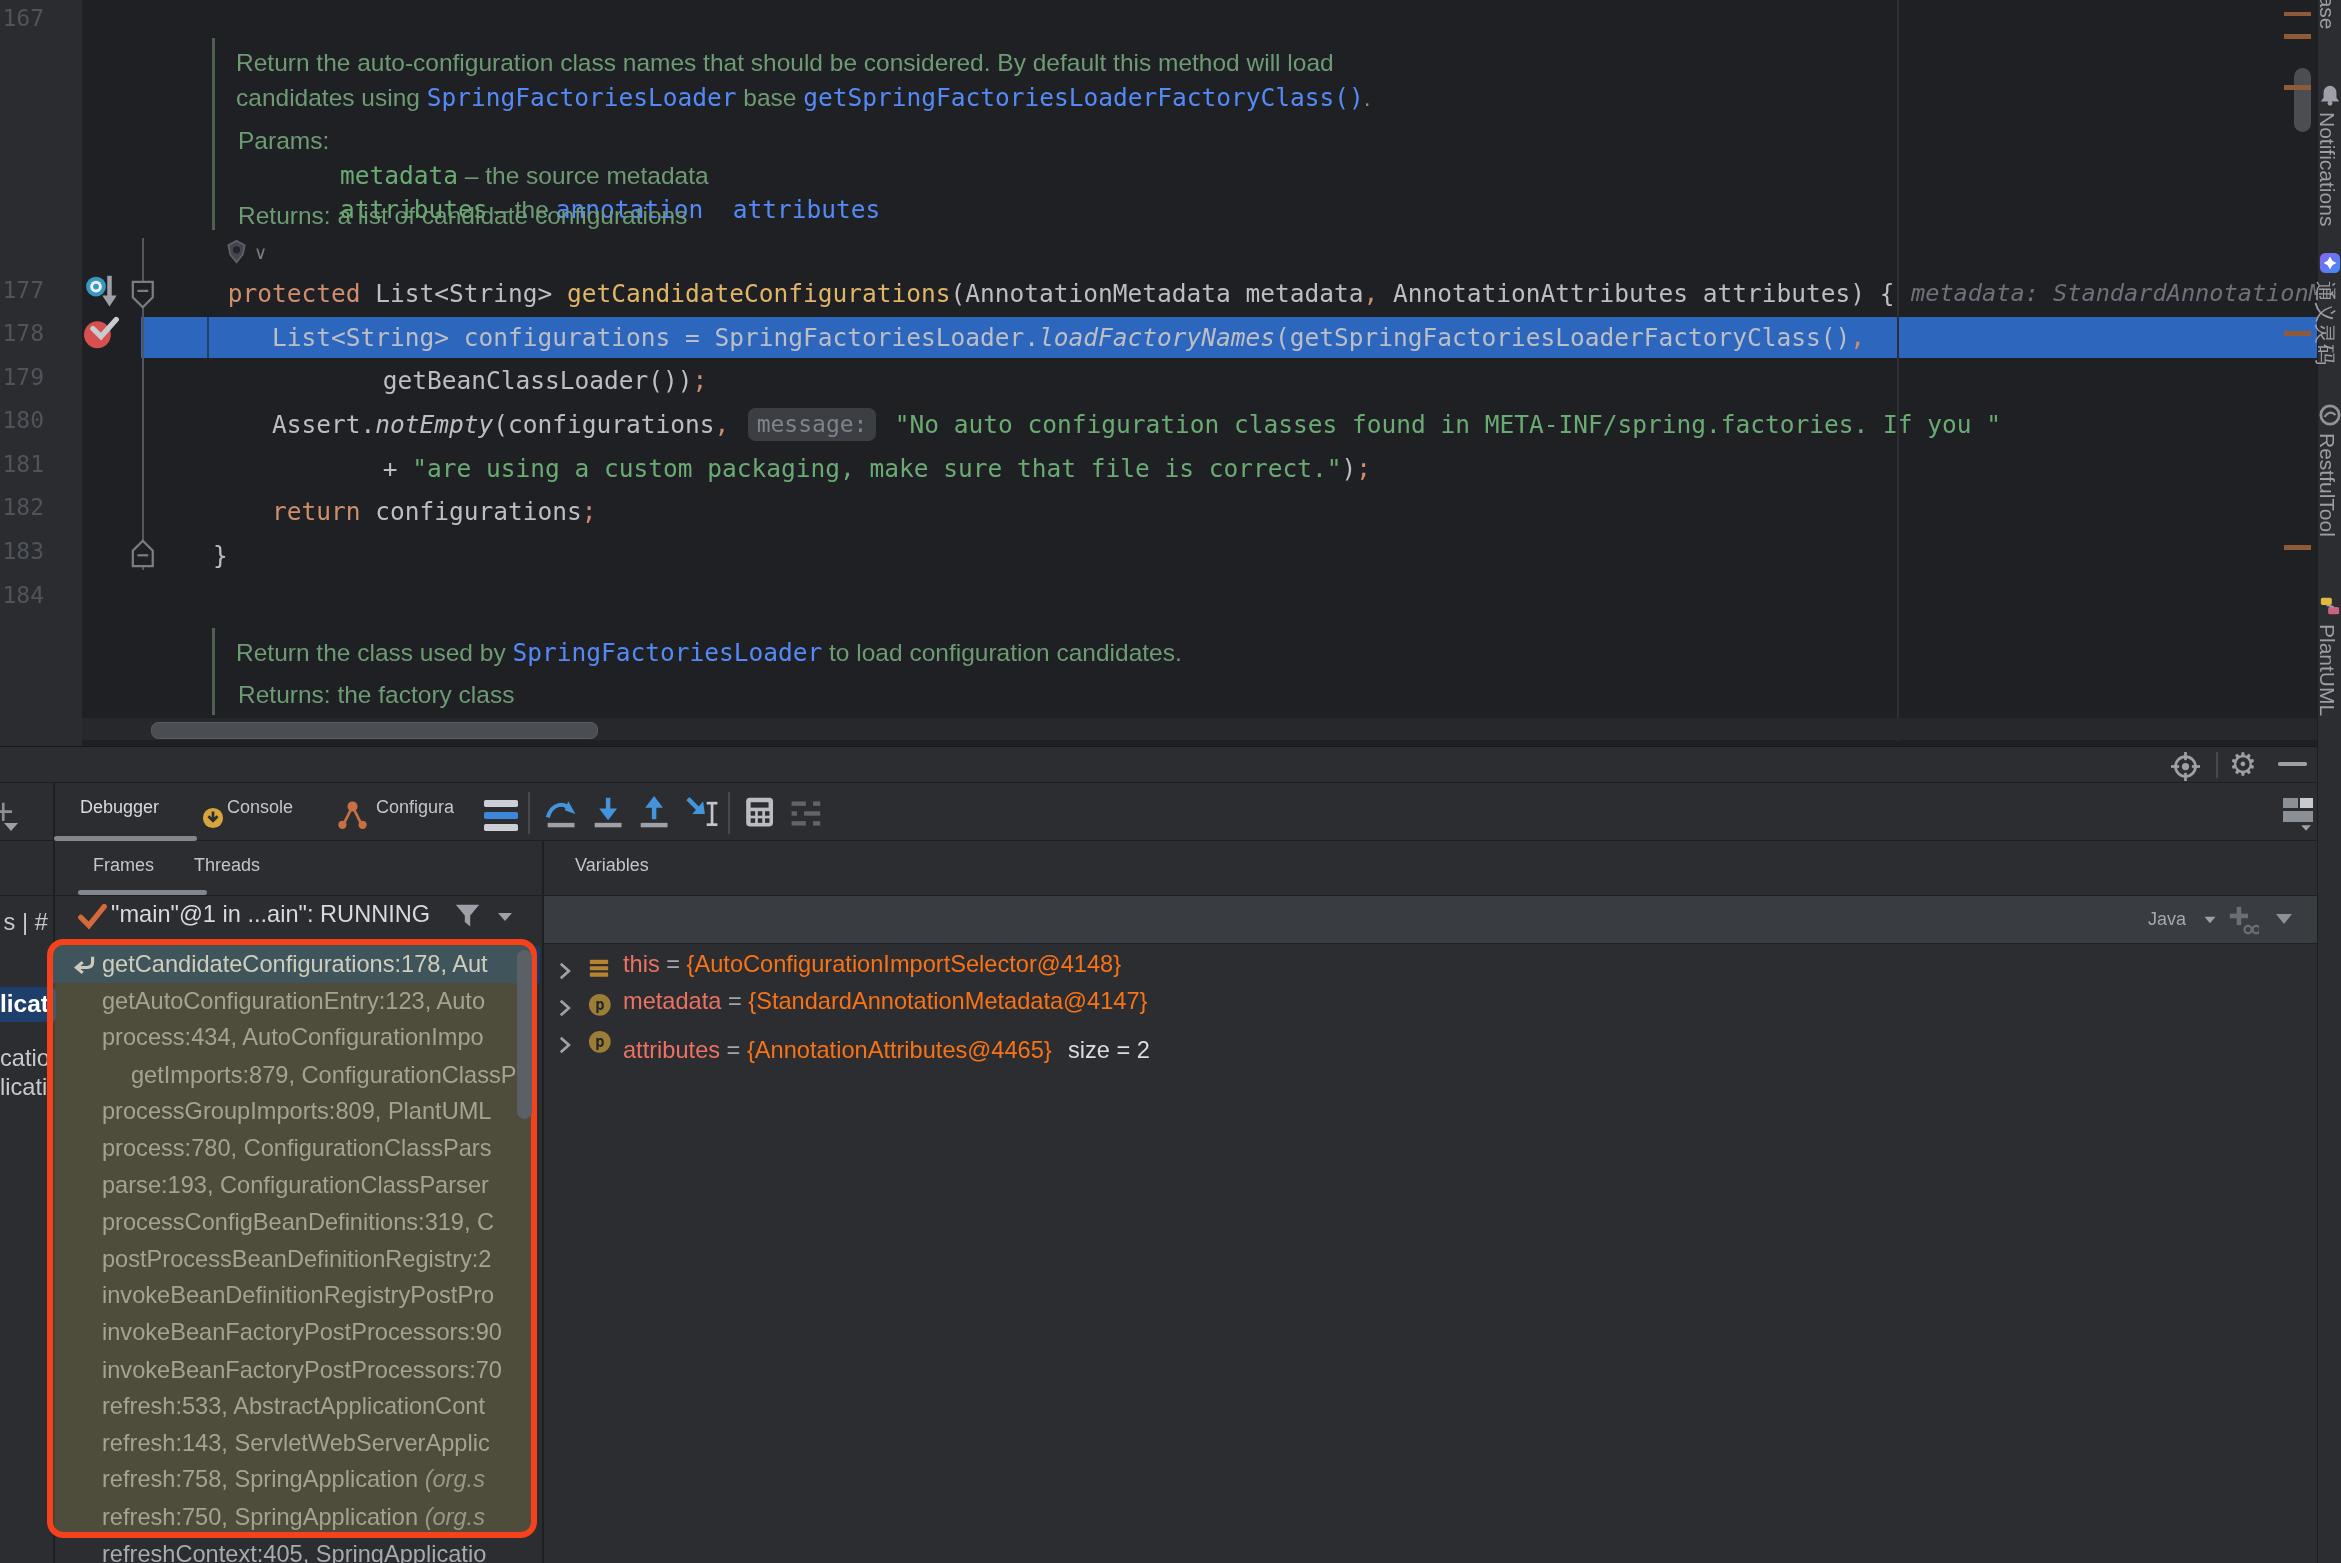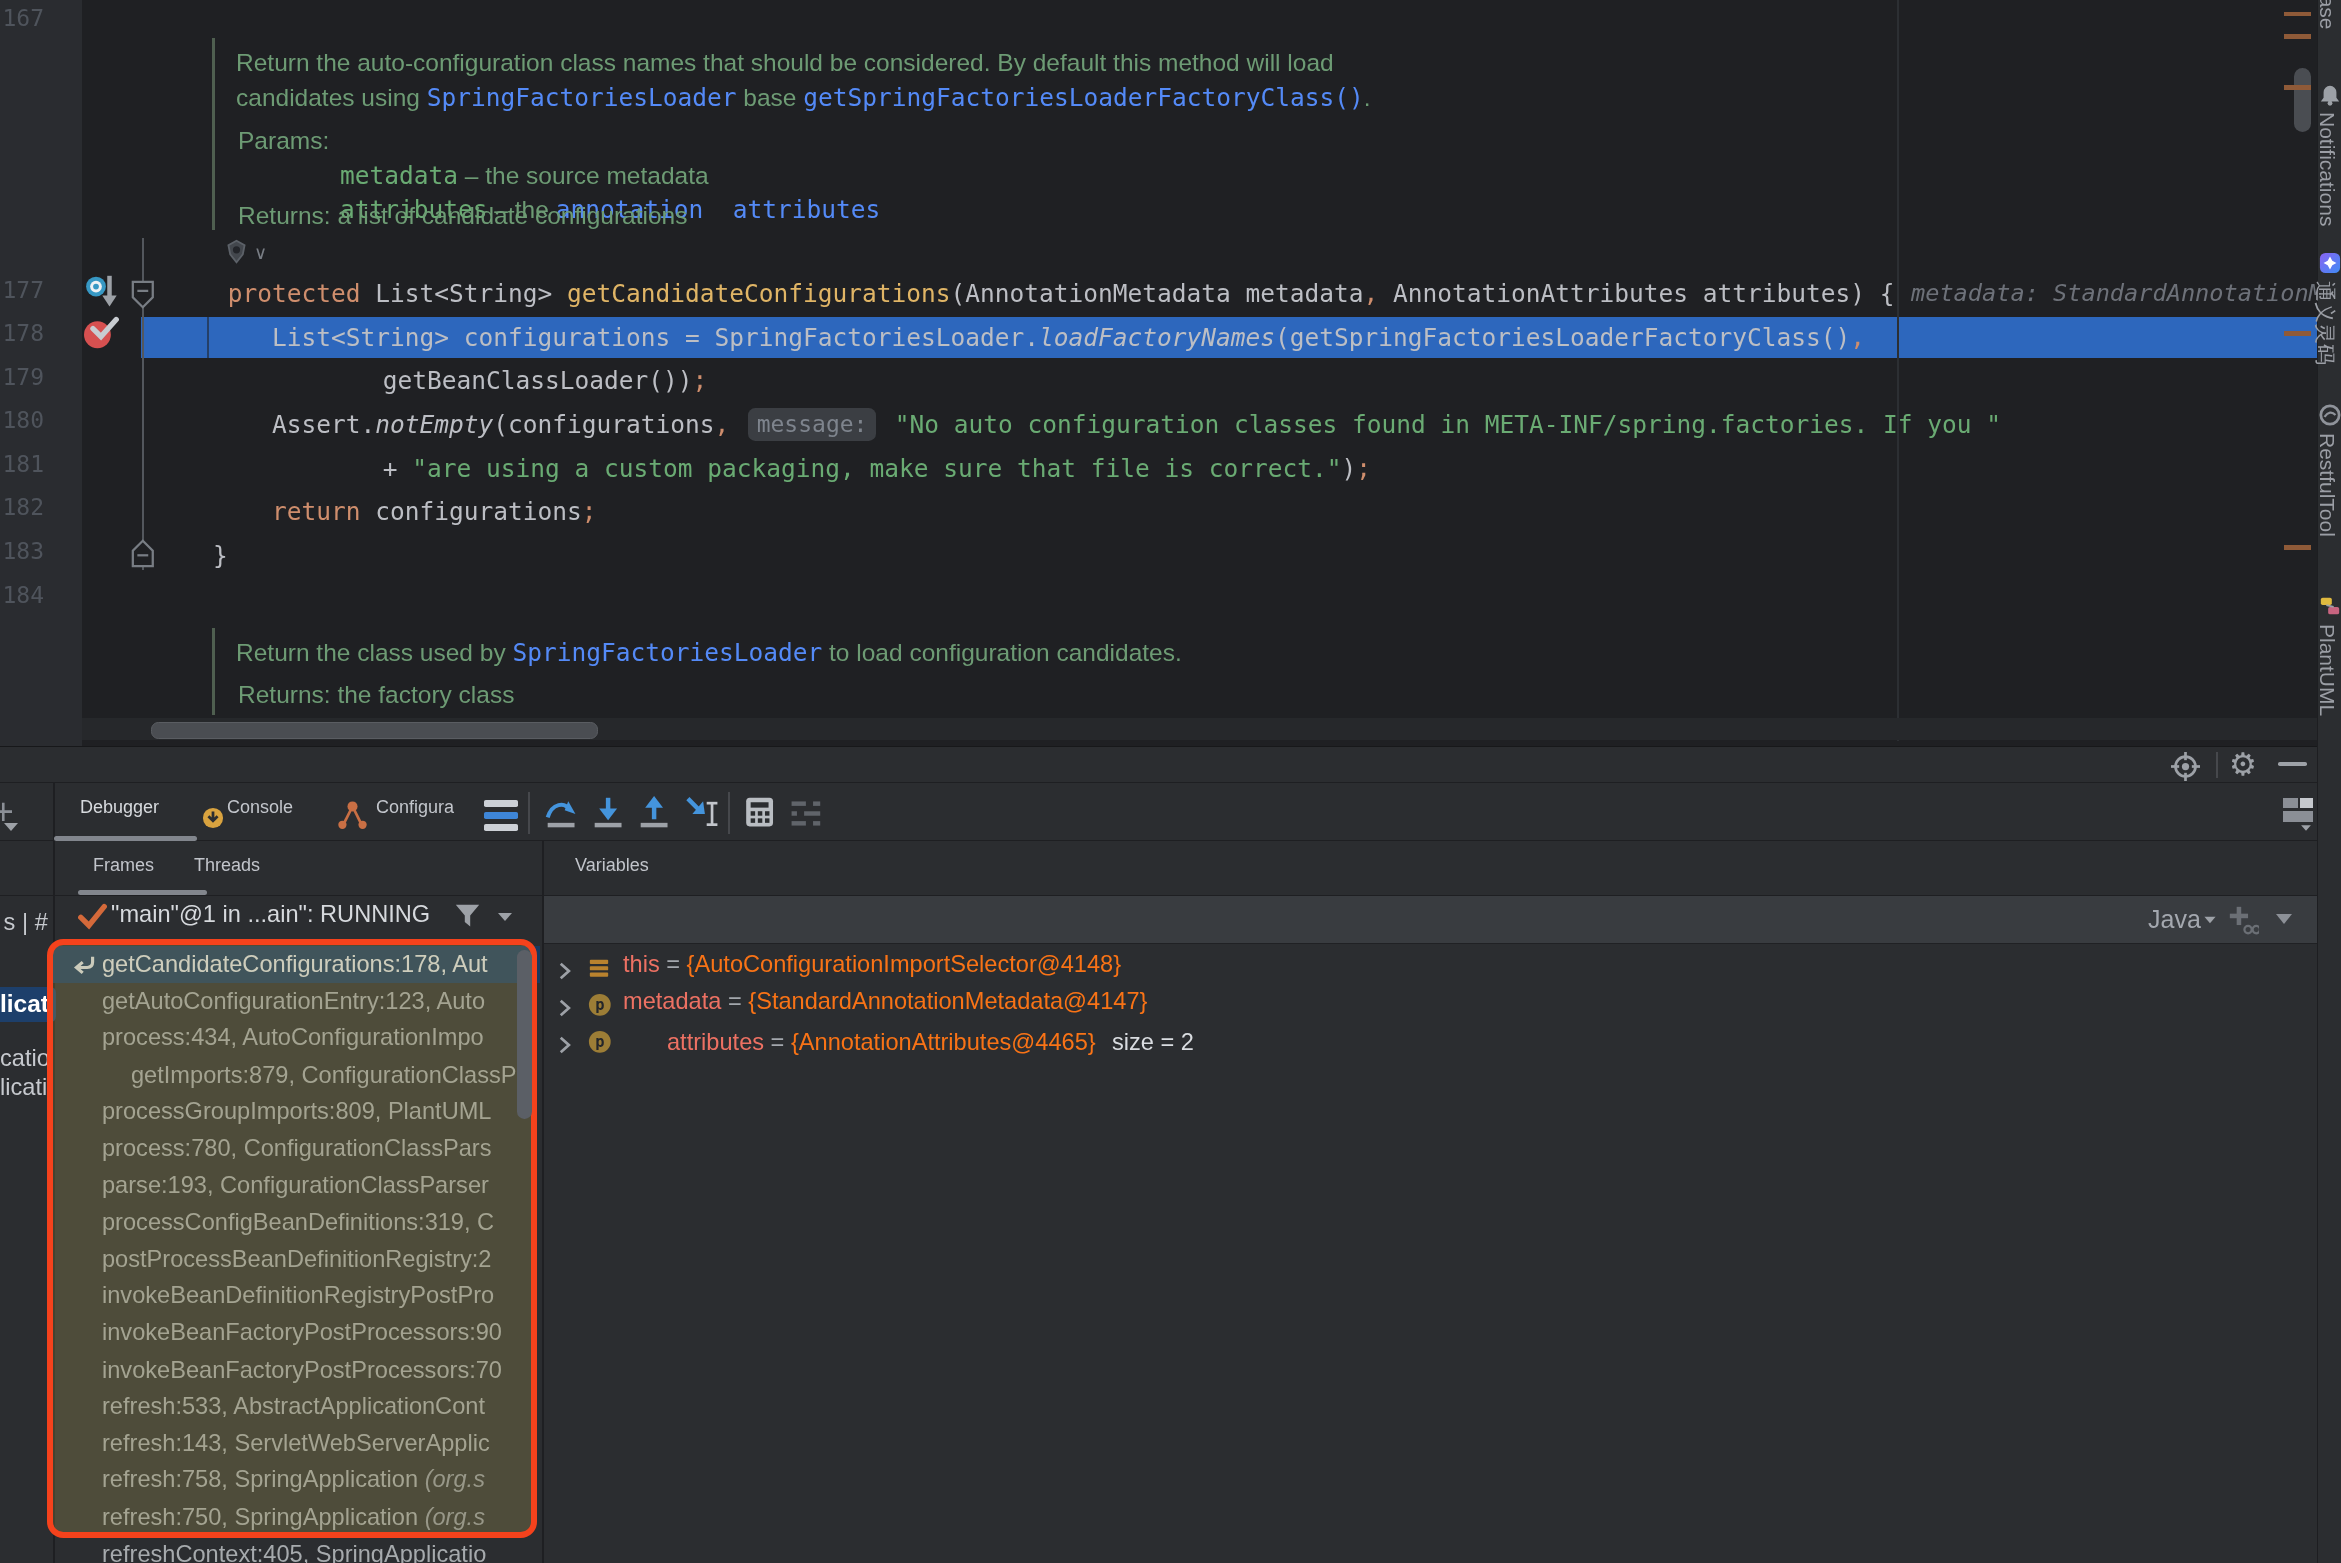--- a/index.html
+++ b/index.html
@@ -348,21 +348,21 @@
         <div class="frame-row" style="top: 641px;"><span class="txt">refresh:533, AbstractApplicationCont</span></div>
         <div class="frame-row" style="top: 678px;"><span class="txt">refresh:143, ServletWebServerApplic</span></div>
         <div class="frame-row" style="top: 714px;"><span class="txt">refresh:758, SpringApplication <span class="frame-suffix">(org.s</span></span></div>
         <div class="frame-row" style="top: 752px;"><span class="txt">refresh:750, SpringApplication <span class="frame-suffix">(org.s</span></span></div>
         <div class="frame-row" style="top: 789px;"><span class="txt">refreshContext:405, SpringApplicatio</span></div>
       </div>
     <div class="anno-rect"></div>
     <div class="frames-scroll"></div>
 
     <div class="eval-bar">
-      <div style="position:absolute;left:1604px;top:0;font-size:25px;line-height:47px;color:#a4a8af;">
+      <div style="position:absolute;left:1604px;top:0;font-size:18px;line-height:47px;color:#a4a8af;">
         <span>Java</span>
       </div>
       <div class="caret-small" style="position:absolute;left:1659px;top:20px;transform:scale(.8);"></div>
       <div class="icon" style="left:1684px;top:9px;">
         <svg width="31" height="31" viewBox="0 0 34 34">
           <line x1="12" y1="2" x2="12" y2="22" stroke="#6b6f75" stroke-width="5"></line>
           <line x1="2" y1="12" x2="22" y2="12" stroke="#6b6f75" stroke-width="5"></line>
           <circle cx="22" cy="27" r="4" fill="none" stroke="#6b6f75" stroke-width="2.5"></circle>
           <circle cx="31" cy="27" r="4" fill="none" stroke="#6b6f75" stroke-width="2.5"></circle>
         </svg>
@@ -383,21 +383,21 @@
               <polyline points="3,3 12,11 3,19" fill="none" stroke="#9da1a7" stroke-width="3"></polyline>
             </svg></span><span style="position: absolute; left: 44px; top: 7.3px;"><svg width="23.6" height="23.6" viewBox="0 0 26 26" style="font-size:26px">
               <circle cx="13" cy="13" r="12" fill="#9c7d36"></circle>
               <text x="13" y="19" text-anchor="middle" font-size="17" font-family="DejaVu Sans Mono,monospace" fill="#24262a" font-weight="bold">p</text>
             </svg></span><span style="position: absolute; left: 79px; top: 0px;"><span class="var-name">metadata</span><span class="var-eq"> = </span><span class="var-val">{StandardAnnotationMetadata@4147}</span></span></div>
         <div class="var-row" style="top: 273px;"><span style="position: absolute; left: 13.6px; top: 9px;"><svg width="14.5" height="20" viewBox="0 0 16 22">
               <polyline points="3,3 12,11 3,19" fill="none" stroke="#9da1a7" stroke-width="3"></polyline>
             </svg></span><span style="position: absolute; left: 44px; top: 7.3px;"><svg width="23.6" height="23.6" viewBox="0 0 26 26" style="font-size:26px">
               <circle cx="13" cy="13" r="12" fill="#9c7d36"></circle>
               <text x="13" y="19" text-anchor="middle" font-size="17" font-family="DejaVu Sans Mono,monospace" fill="#24262a" font-weight="bold">p</text>
-            </svg></span><span style="position: absolute; left: 79px; top: 4px; margin-left: 44px;"><span class="var-name">attributes</span><span class="var-eq"> = </span><span class="var-val">{AnnotationAttributes@4465}</span><span class="var-extra">size = 2</span></span></div>
+            </svg></span><span style="position: absolute; left: 79px; top: 12px;"><span class="var-name">attributes</span><span class="var-eq"> = </span><span class="var-val">{AnnotationAttributes@4465}</span><span class="var-extra">size = 2</span></span></div>
       </div>
 
     <div id="fragments">
         <div class="frag" style="left: 3.6px; top: 162px;">s | #</div>
         <div class="frag" style="left: -12.7px; top: 240px; background: rgb(29, 63, 107); color: rgb(255, 255, 255); font-weight: bold; font-size: 24.5px; padding: 2.7px 7.3px 4.5px 12.7px; border-radius: 5.4px;">licat</div>
         <div class="frag" style="left: 0px; top: 298px;">catio</div>
         <div class="frag" style="left: 0px; top: 327px;">licati</div>
       </div>
   </div>
 </div>

